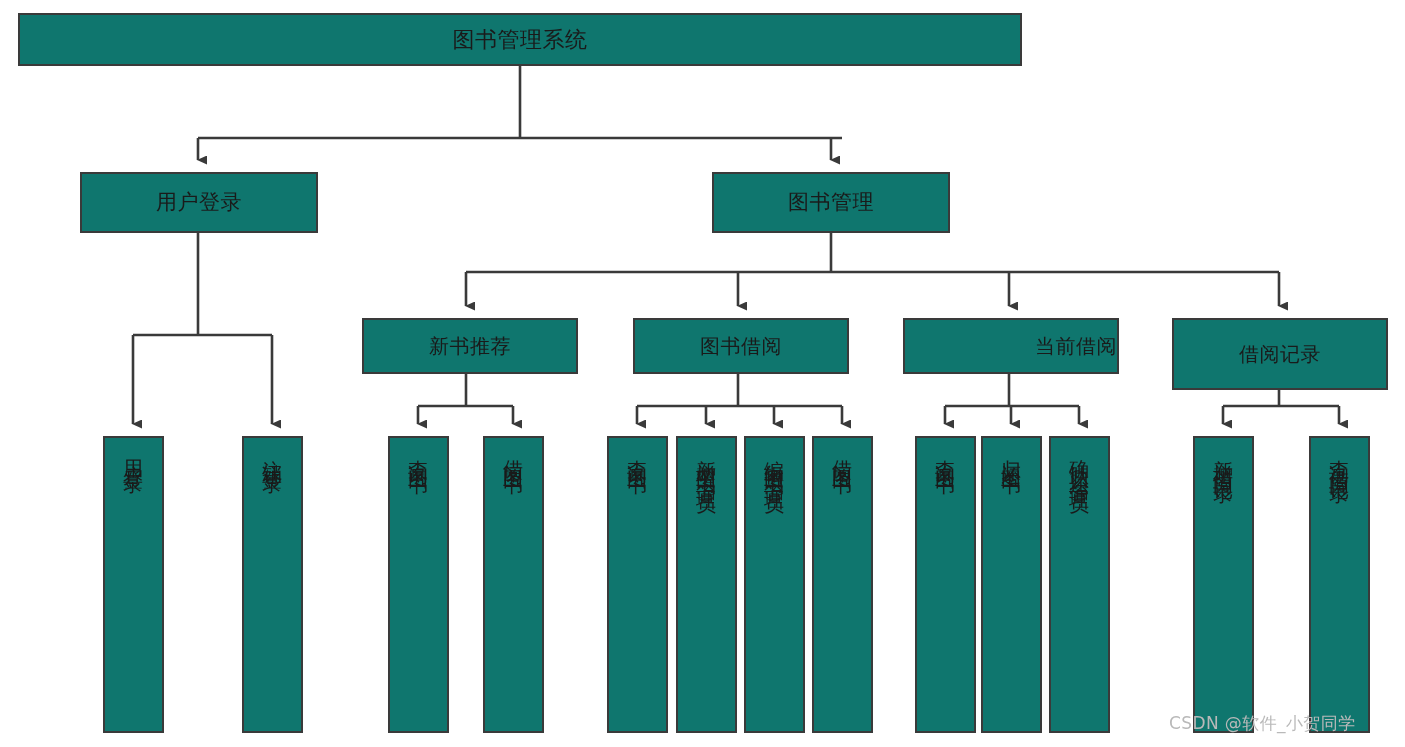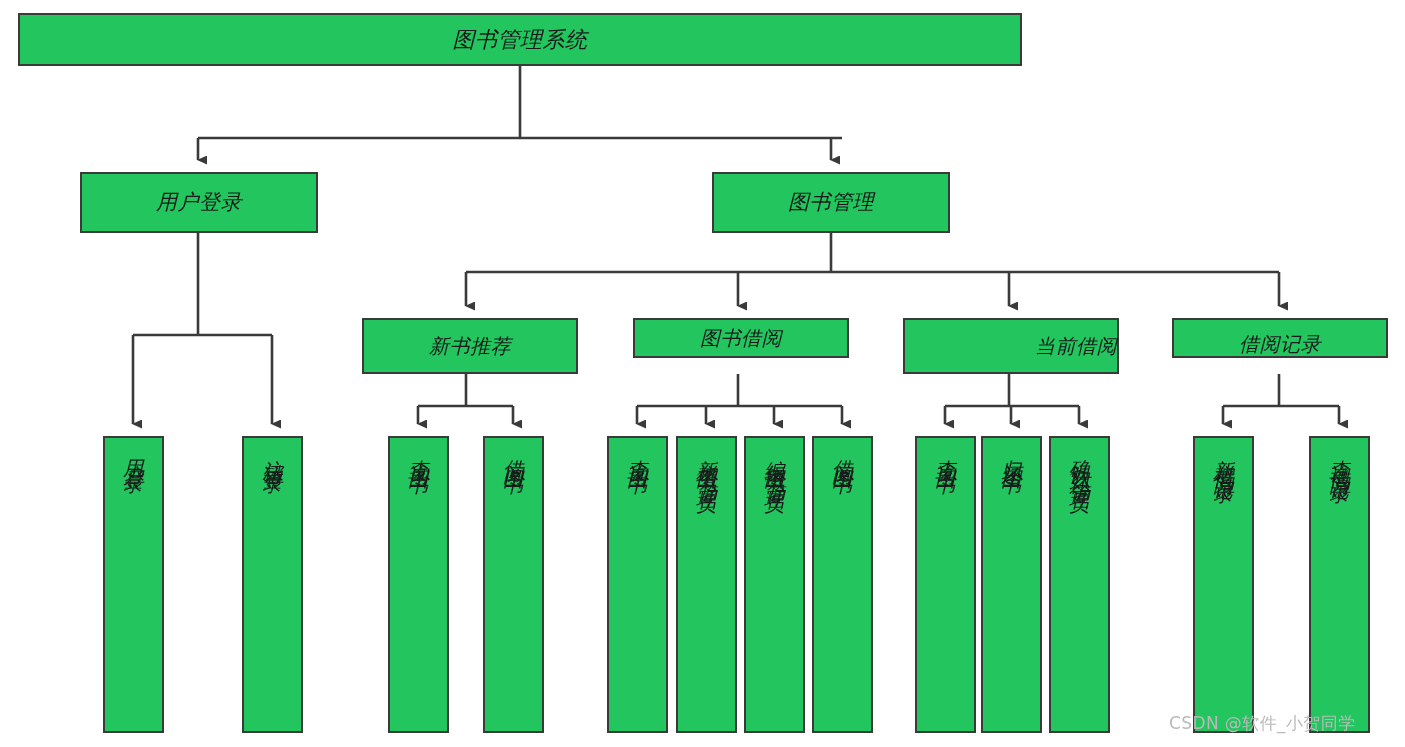--- a/index.html
+++ b/index.html
@@ -21,27 +21,26 @@
     position: absolute;
     left: 0;
     top: 0;
     width: 1405px;
     height: 747px;
     pointer-events: none;
   }
   .node {
     position: absolute;
     box-sizing: border-box;
-    background: #22c55e;
+    background: #0f766e;
     border: 2px solid #3a3a3a;
     display: flex;
     align-items: center;
     justify-content: center;
     color: #1a1a1a;
-    font-style: italic;
   }
   .node-label {
     text-align: center;
     line-height: 1.15;
     letter-spacing: 0.5px;
     white-space: nowrap;
   }
   .node.root .node-label { font-size: 22px; }
   .node.level1 .node-label { font-size: 21px; }
   .node.level2 .node-label { font-size: 20px; }
@@ -131,27 +130,27 @@
   <div class="node level1" style="left:80px; top:172px; width:238px; height:61px;">
     <span class="node-label">用户登录</span>
   </div>
   <div class="node level1" style="left:712px; top:172px; width:238px; height:61px;">
     <span class="node-label">图书管理</span>
   </div>
 
   <div class="node level2" style="left:362px; top:318px; width:216px; height:56px;">
     <span class="node-label">新书推荐</span>
   </div>
-  <div class="node level2" style="left:633px; top:318px; width:216px; height:40px;">
+  <div class="node level2" style="left:633px; top:318px; width:216px; height:56px;">
     <span class="node-label">图书借阅</span>
   </div>
   <div class="node level2" style="left:903px; top:318px; width:216px; height:56px;justify-content:flex-end;">
     <span class="node-label">当前借阅</span>
   </div>
-  <div class="node level2" style="left:1172px; top:318px; width:216px; height:40px;align-items:flex-end;">
+  <div class="node level2" style="left:1172px; top:318px; width:216px; height:72px;">
     <span class="node-label">借阅记录</span>
   </div>
 
   <div class="node leaf" style="left:103px; top:436px; width:61px; height:297px;">
     <span class="node-label">用户登录</span>
   </div>
   <div class="node leaf" style="left:242px; top:436px; width:61px; height:297px;">
     <span class="node-label">注销登录</span>
   </div>
 

